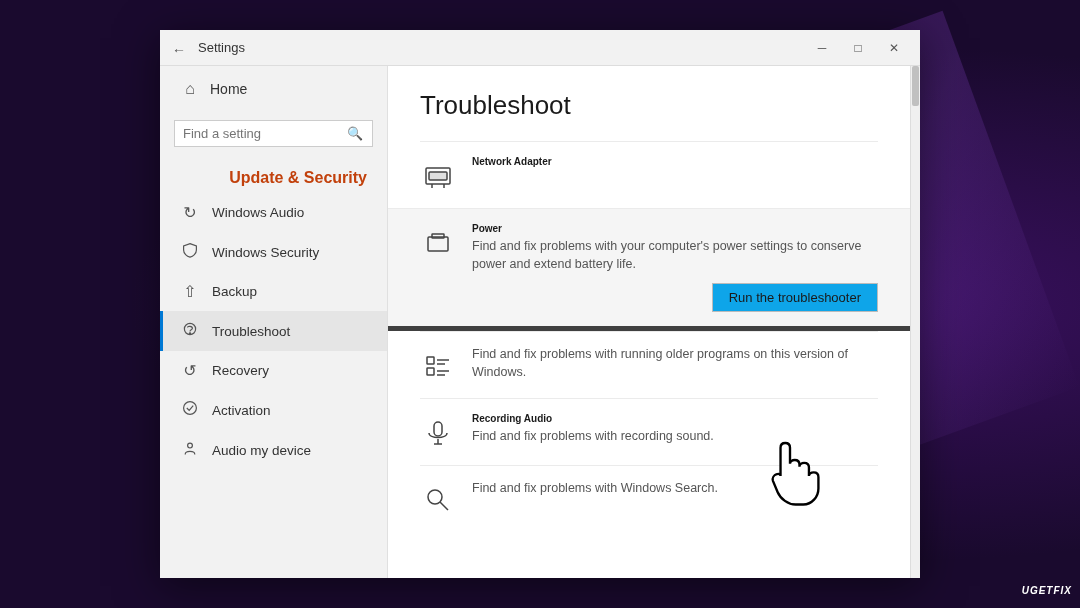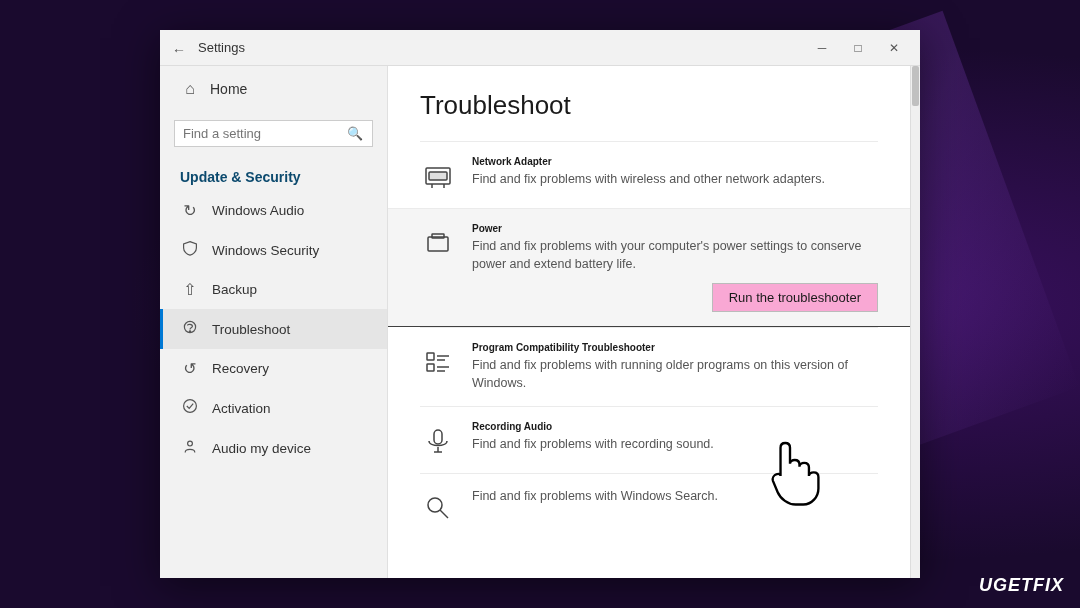--- a/index.html
+++ b/index.html
@@ -32,23 +32,23 @@
       right: 60px;
       top: 50px;
       transform: rotate(-20deg);
       z-index: 0;
     }
 
     
     .watermark {
       position: absolute;
       bottom: 12px;
-      right: 16px;
+      right: 8px;
       color: #fff;
-      font-size: 18px;
+      font-size: 10px;
       font-weight: 600;
       letter-spacing: 1px;
       z-index: 10;
       font-style: italic;
     }
 
     
     .window {
       position: relative;
       z-index: 5;
@@ -148,23 +148,24 @@
       background: transparent;
     }
 
     .search-icon-btn {
       color: #666;
       font-size: 13px;
     }
 
     .sidebar-section-title {
       padding: 14px 20px 6px;
-      font-size: 14px;
+      font-size: 16px;
       font-weight: 600;
-      color: #0c4a6e;
+      color: #c2410c;
+      text-align: right;
     }
 
     .sidebar-item {
       display: flex;
       align-items: center;
       padding: 10px 20px;
       font-size: 13.5px;
       color: #333;
       cursor: pointer;
       gap: 12px;
@@ -251,31 +252,31 @@
       color: #555;
       line-height: 1.4;
     }
 
     
     .troubleshoot-item.expanded {
       background: #f5f5f5;
       margin: 0 -32px;
       padding: 14px 32px;
       border-top: 1px solid #ebebeb;
-      border-bottom: 1px solid #404040;
+      border-bottom: 5px solid #404040;
     }
 
     .ts-button-row {
       display: flex;
       justify-content: flex-end;
       margin-top: 10px;
     }
 
     .run-btn {
-      background: #f9a8d4;
+      background: #0ea5e9;
       border: 1px solid #bbb;
       padding: 6px 16px;
       font-size: 13px;
       color: #1a1a1a;
       cursor: pointer;
       white-space: nowrap;
     }
 
     
     .main-panel::-webkit-scrollbar { width: 8px; }
@@ -412,21 +413,20 @@
           <div class="ts-icon">
             <svg viewBox="0 0 28 28" fill="none" stroke="#444" stroke-width="1.5">
               <rect x="2" y="6" width="24" height="16" rx="1"></rect>
               <rect x="5" y="10" width="18" height="8" rx="1" fill="#e0e0e0"></rect>
               <line x1="8" y1="22" x2="8" y2="26"></line>
               <line x1="20" y1="22" x2="20" y2="26"></line>
             </svg>
           </div>
           <div class="ts-text">
             <div class="ts-title">Network Adapter</div>
-            <div class="ts-desc">Find and fix problems with wireless and other network adapters.</div>
           </div>
         </div>
 
         <div class="troubleshoot-item expanded">
           <div class="ts-icon">
             <svg viewBox="0 0 28 28" fill="none" stroke="#444" stroke-width="1.5">
               <rect x="4" y="8" width="20" height="14" rx="1"></rect>
               <rect x="8" y="5" width="12" height="4" rx="0.5"></rect>
             </svg>
           </div>
@@ -444,21 +444,20 @@
             <svg viewBox="0 0 28 28" fill="none" stroke="#444" stroke-width="1.5">
               <rect x="3" y="5" width="7" height="7" rx="0.5"></rect>
               <rect x="3" y="16" width="7" height="7" rx="0.5"></rect>
               <line x1="13" y1="8" x2="25" y2="8"></line>
               <line x1="13" y1="19" x2="25" y2="19"></line>
               <line x1="13" y1="12" x2="21" y2="12"></line>
               <line x1="13" y1="23" x2="21" y2="23"></line>
             </svg>
           </div>
           <div class="ts-text">
-            <div class="ts-title">Program Compatibility Troubleshooter</div>
             <div class="ts-desc">Find and fix problems with running older programs on this version of Windows.</div>
           </div>
         </div>
 
         <div class="troubleshoot-item">
           <div class="ts-icon">
             <svg viewBox="0 0 28 28" fill="none" stroke="#444" stroke-width="1.5">
               <rect x="10" y="3" width="8" height="14" rx="4"></rect>
               <path d="M5 14 C5 20 23 20 23 14"></path>
               <line x1="14" y1="20" x2="14" y2="25"></line>

